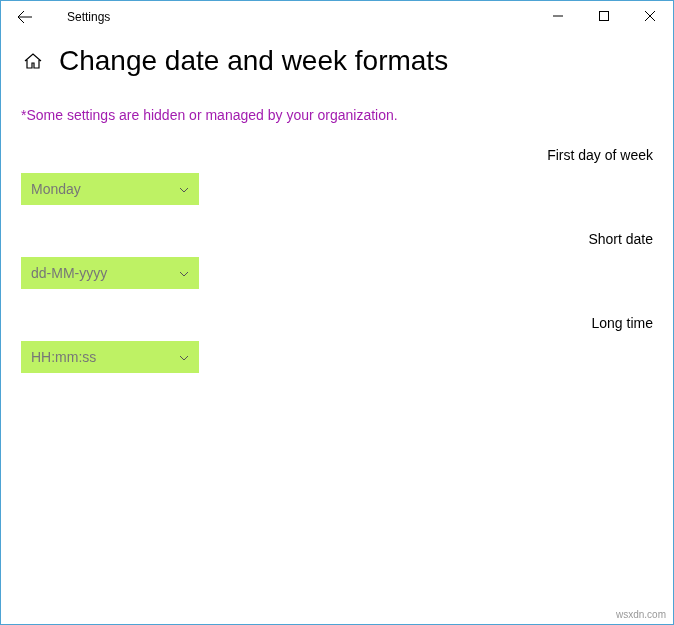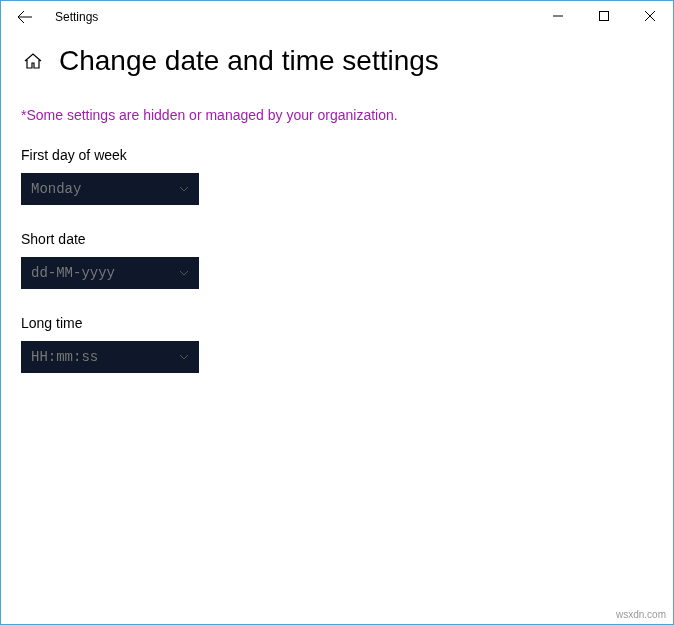--- a/index.html
+++ b/index.html
@@ -27,21 +27,21 @@
       height: 28px;
       display: flex;
       align-items: center;
       justify-content: center;
       font-size: 14px;
       color: #000;
     }
     .title-text {
       font-size: 12px;
       color: #000;
-      margin-left: 16px;
+      margin-left: 28px;
     }
     .window-controls {
       position: absolute;
       right: 0;
       top: 0;
       display: flex;
       height: 30px;
     }
     .win-btn {
       width: 46px;
@@ -74,38 +74,38 @@
       font-weight: 400;
       color: #000;
     }
     .warning-text {
       color: #a21caf;
       font-size: 14px;
       margin-bottom: 24px;
     }
     .field-group {
       margin-bottom: 26px;
+      text-align: right;
     }
     .field-label {
       font-size: 14px;
       color: #000;
       margin-bottom: 10px;
     }
     .dropdown {
       width: 178px;
       height: 32px;
-      background: #0f172a;
+      background: #bef264;
       border: none;
       display: flex;
       align-items: center;
       justify-content: space-between;
       padding: 0 10px;
       color: #777;
       font-size: 14px;
-      font-family: Liberation Mono, monospace;
     }
     .chevron {
       font-size: 11px;
       color: #555;
     }
     .watermark {
       position: absolute;
       bottom: 4px;
       right: 7px;
       font-size: 10px;
@@ -142,21 +142,21 @@
   </div>
 </div>
 
 <div class="content">
   <div class="heading-row">
     <div class="home-icon">
       <svg width="20" height="20" viewBox="0 0 20 20">
         <path d="M 2 10 L 10 3 L 18 10 M 4 9 L 4 17 L 9 17 L 9 12 L 11 12 L 11 17 L 16 17 L 16 9" stroke="#000" stroke-width="1.2" fill="none"></path>
       </svg>
     </div>
-    <h1 class="page-title">Change date and time settings</h1>
+    <h1 class="page-title">Change date and week formats</h1>
   </div>
 
   <div class="warning-text">*Some settings are hidden or managed by your organization.</div>
 
   <div class="field-group">
     <div class="field-label">First day of week</div>
     <div class="dropdown">
       <span>Monday</span>
       <span class="chevron">
         <svg width="10" height="6" viewBox="0 0 10 6">

